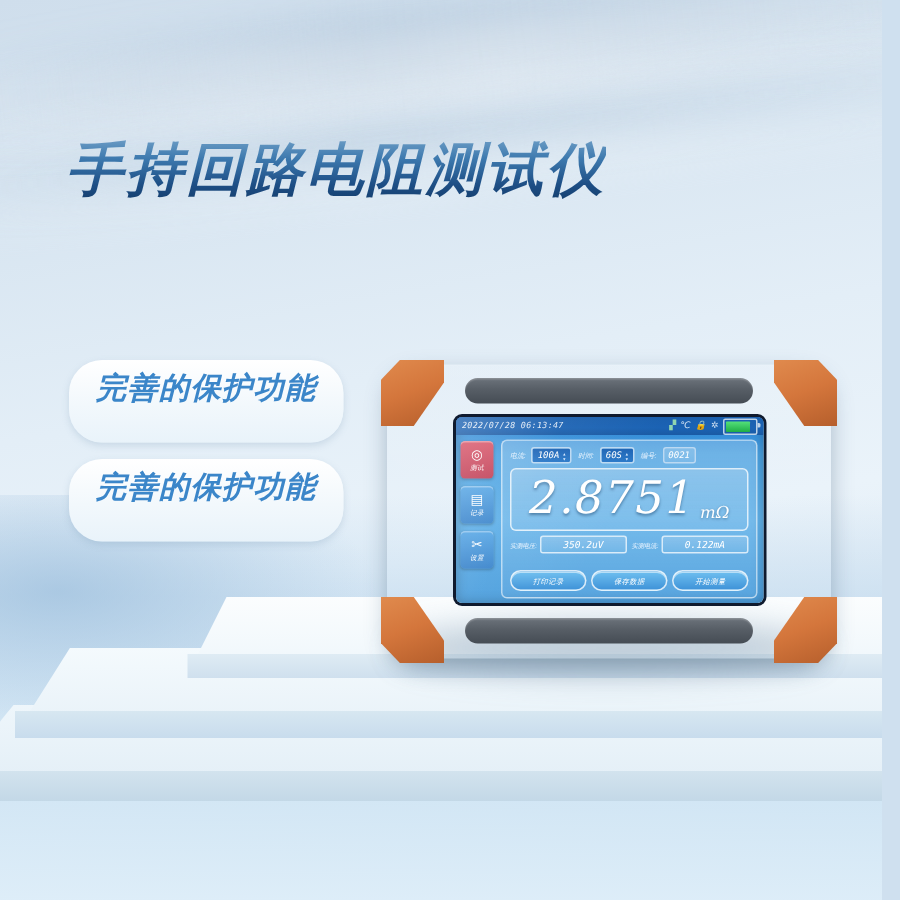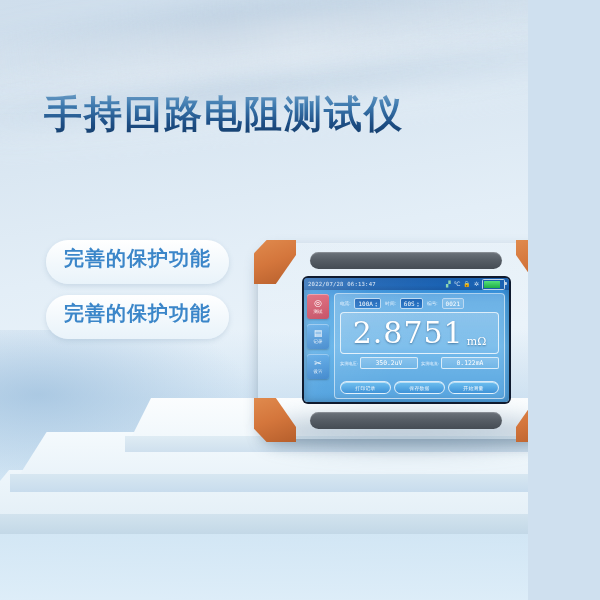--- a/index.html
+++ b/index.html
@@ -1,21 +1,21 @@
 <!DOCTYPE html>
 <html><head>
 <meta charset="utf-8">
 <style>
   html,body{margin:0;padding:0;}
   body{
     width:600px;height:600px;overflow:hidden;
     font-family:"Liberation Sans","DejaVu Sans",sans-serif;
     background:#cfe0ef;
   }
-  #stage{position:relative;width:528px;height:600px;overflow:hidden;}
+  #stage{position:relative;width:588px;height:600px;overflow:hidden;font-style:italic;}
 
   
   .bg{position:absolute;inset:0;
     background:
       linear-gradient(170deg,#cfdeec 0%, #d6e4f0 18%, #e3eef7 42%, #eaf3fa 60%, #dfeaf4 78%, #cfe1f0 100%);
   }
   .bg-streak{position:absolute;left:-20%;width:140%;height:42px;
     background:linear-gradient(90deg,rgba(255,255,255,0) 0%,rgba(255,255,255,.55) 35%,rgba(255,255,255,.65) 55%,rgba(255,255,255,0) 100%);
     filter:blur(10px);transform:rotate(-6deg);}
   .s1{top:18px;opacity:.55}
@@ -60,21 +60,21 @@
   .headline{position:absolute;left:44px;top:92px;
     font-size:38px;font-weight:700;letter-spacing:2px;line-height:1.2;
     background:linear-gradient(180deg,#6e9ec6 0%,#3d79ae 30%,#1d4e85 68%,#133a66 100%);
     -webkit-background-clip:text;background-clip:text;color:transparent;
     text-shadow:none;white-space:nowrap;}
 
   
   .badges{position:absolute;left:46px;top:240px;display:flex;flex-direction:column;gap:11px;}
   .badge{
     background:linear-gradient(180deg,#ffffff 0%,#f2f8fc 55%,#e9f3fa 100%);
-    border-radius:22px;padding:5px 18px 12px;
+    border-radius:22px;padding:5px 18px 23px;
     box-shadow:0 2px 5px rgba(120,150,180,.25);
     font-size:20px;font-weight:700;letter-spacing:1px;
     color:#3b86c9;white-space:nowrap;width:max-content;}
   .badge.b3{margin-left:12px;}
 
   
   #device{position:absolute;left:258px;top:243px;width:296px;height:196px;}
   .dev-shadow{position:absolute;left:8px;top:172px;width:280px;height:34px;
     background:rgba(90,120,150,.35);filter:blur(11px);border-radius:50%;}
   .body{position:absolute;inset:0;border-radius:20px;

